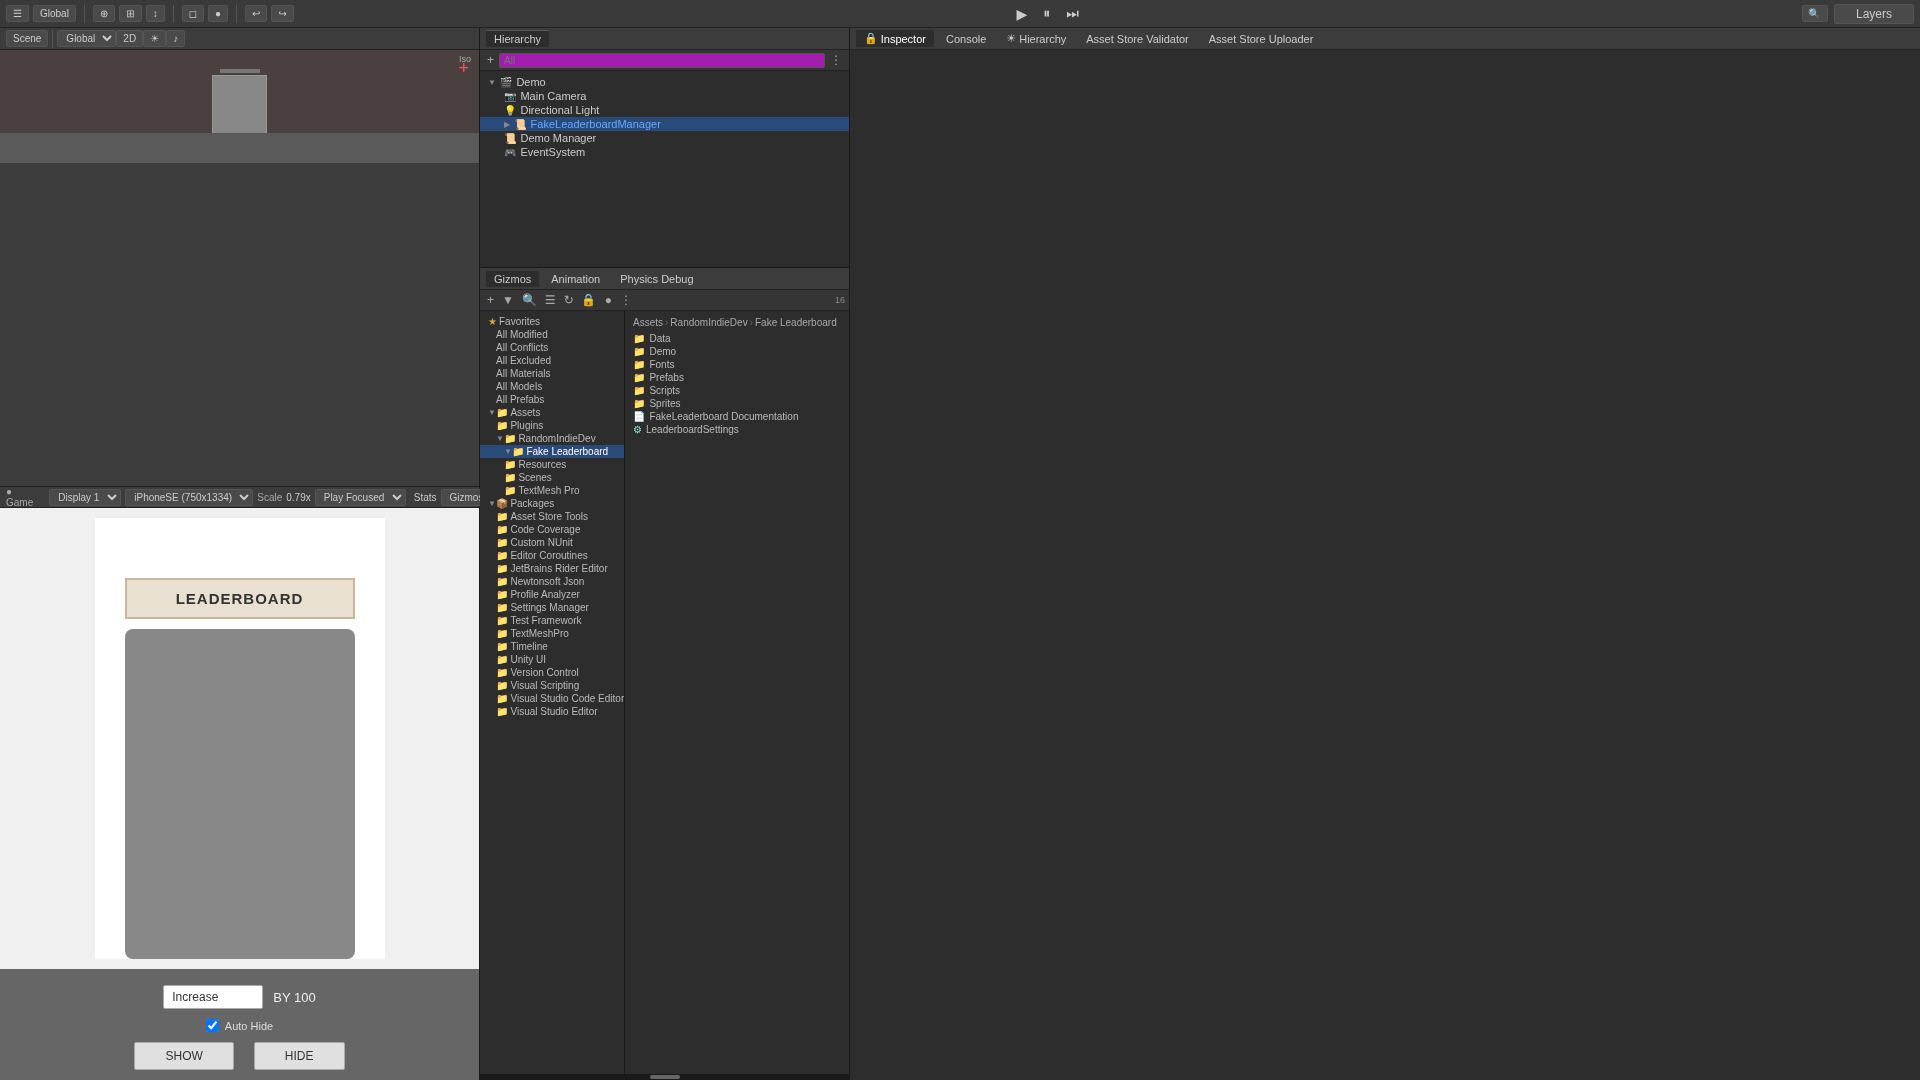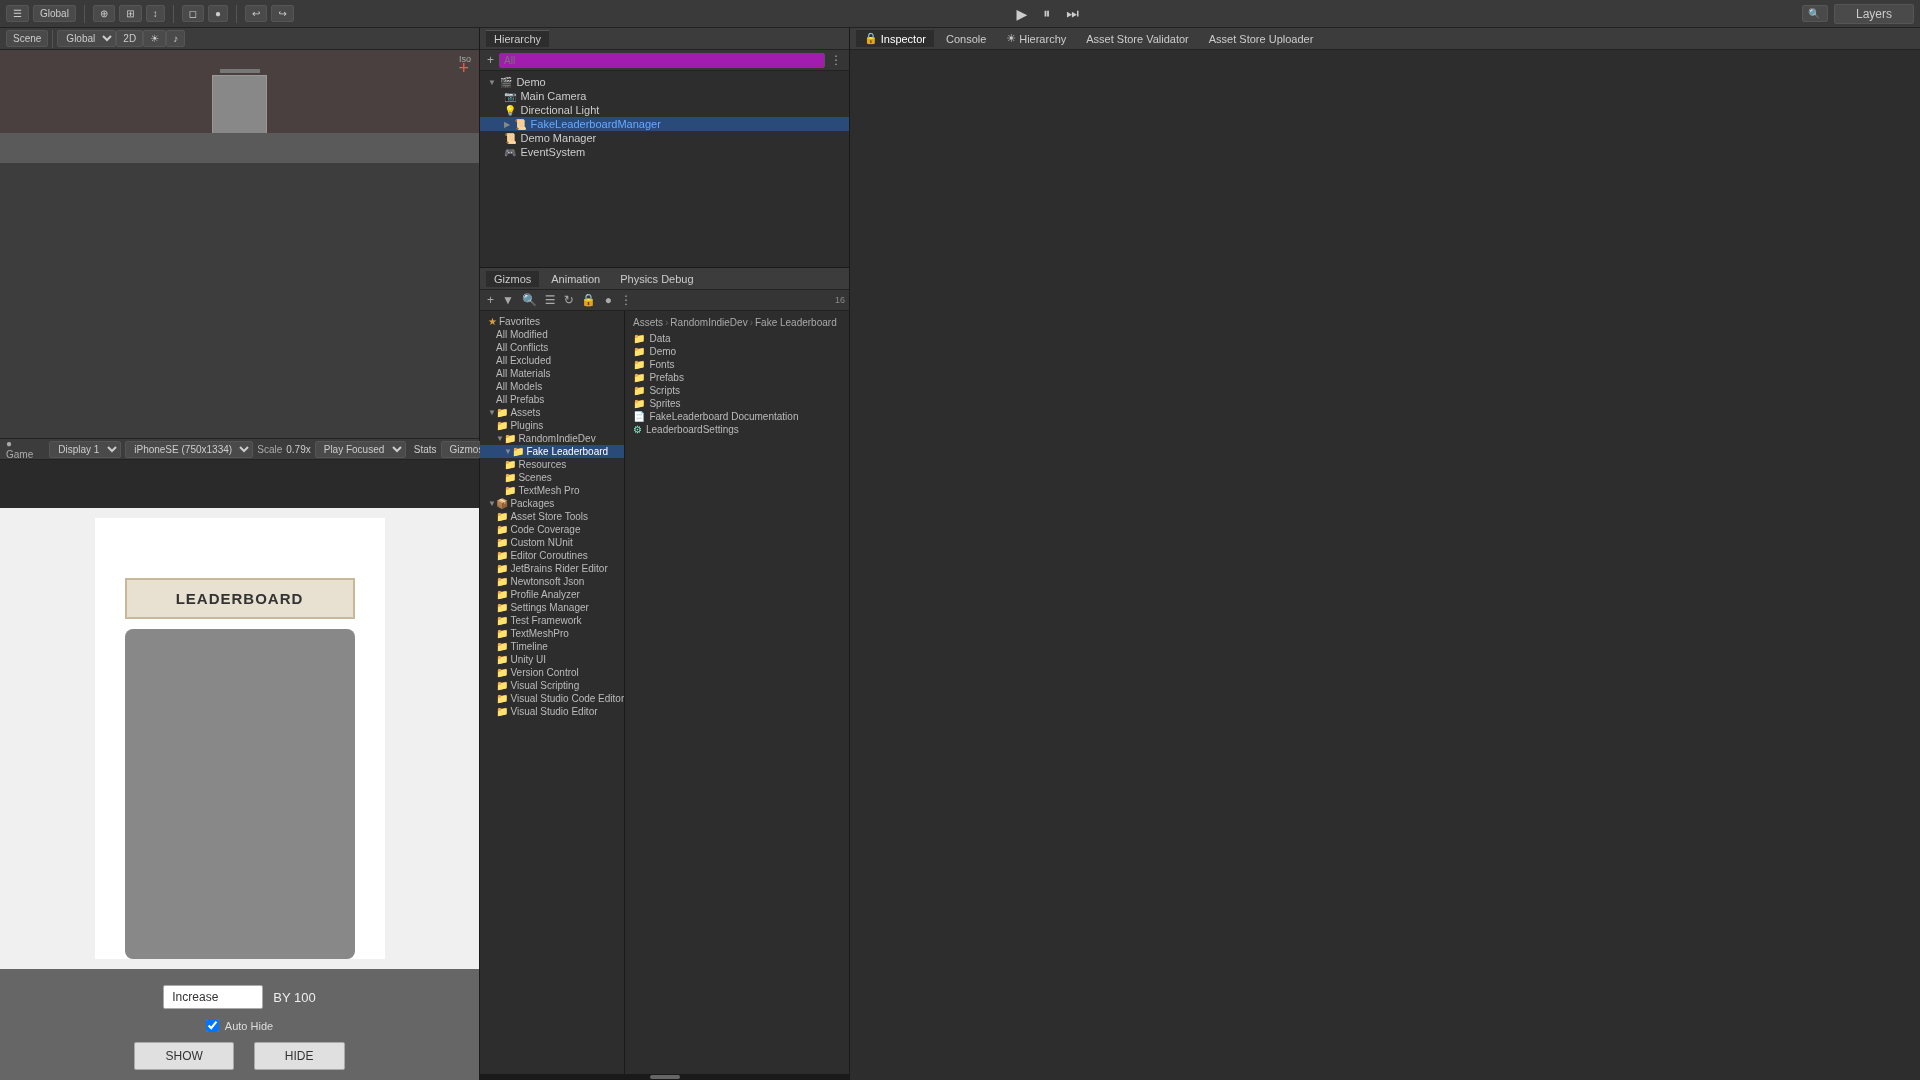--- a/index.html
+++ b/index.html
@@ -125,21 +125,20 @@
     
     .game-view {
       flex: 1;
       background: #f0f0f0;
       display: flex;
       flex-direction: column;
       align-items: center;
       justify-content: flex-start;
       padding: 10px;
       position: relative;
-      margin-top: 48px;
     }
 
     .phone-frame {
       width: 290px;
       background: white;
       border-radius: 0;
       flex: 1;
       display: flex;
       flex-direction: column;
       position: relative;

